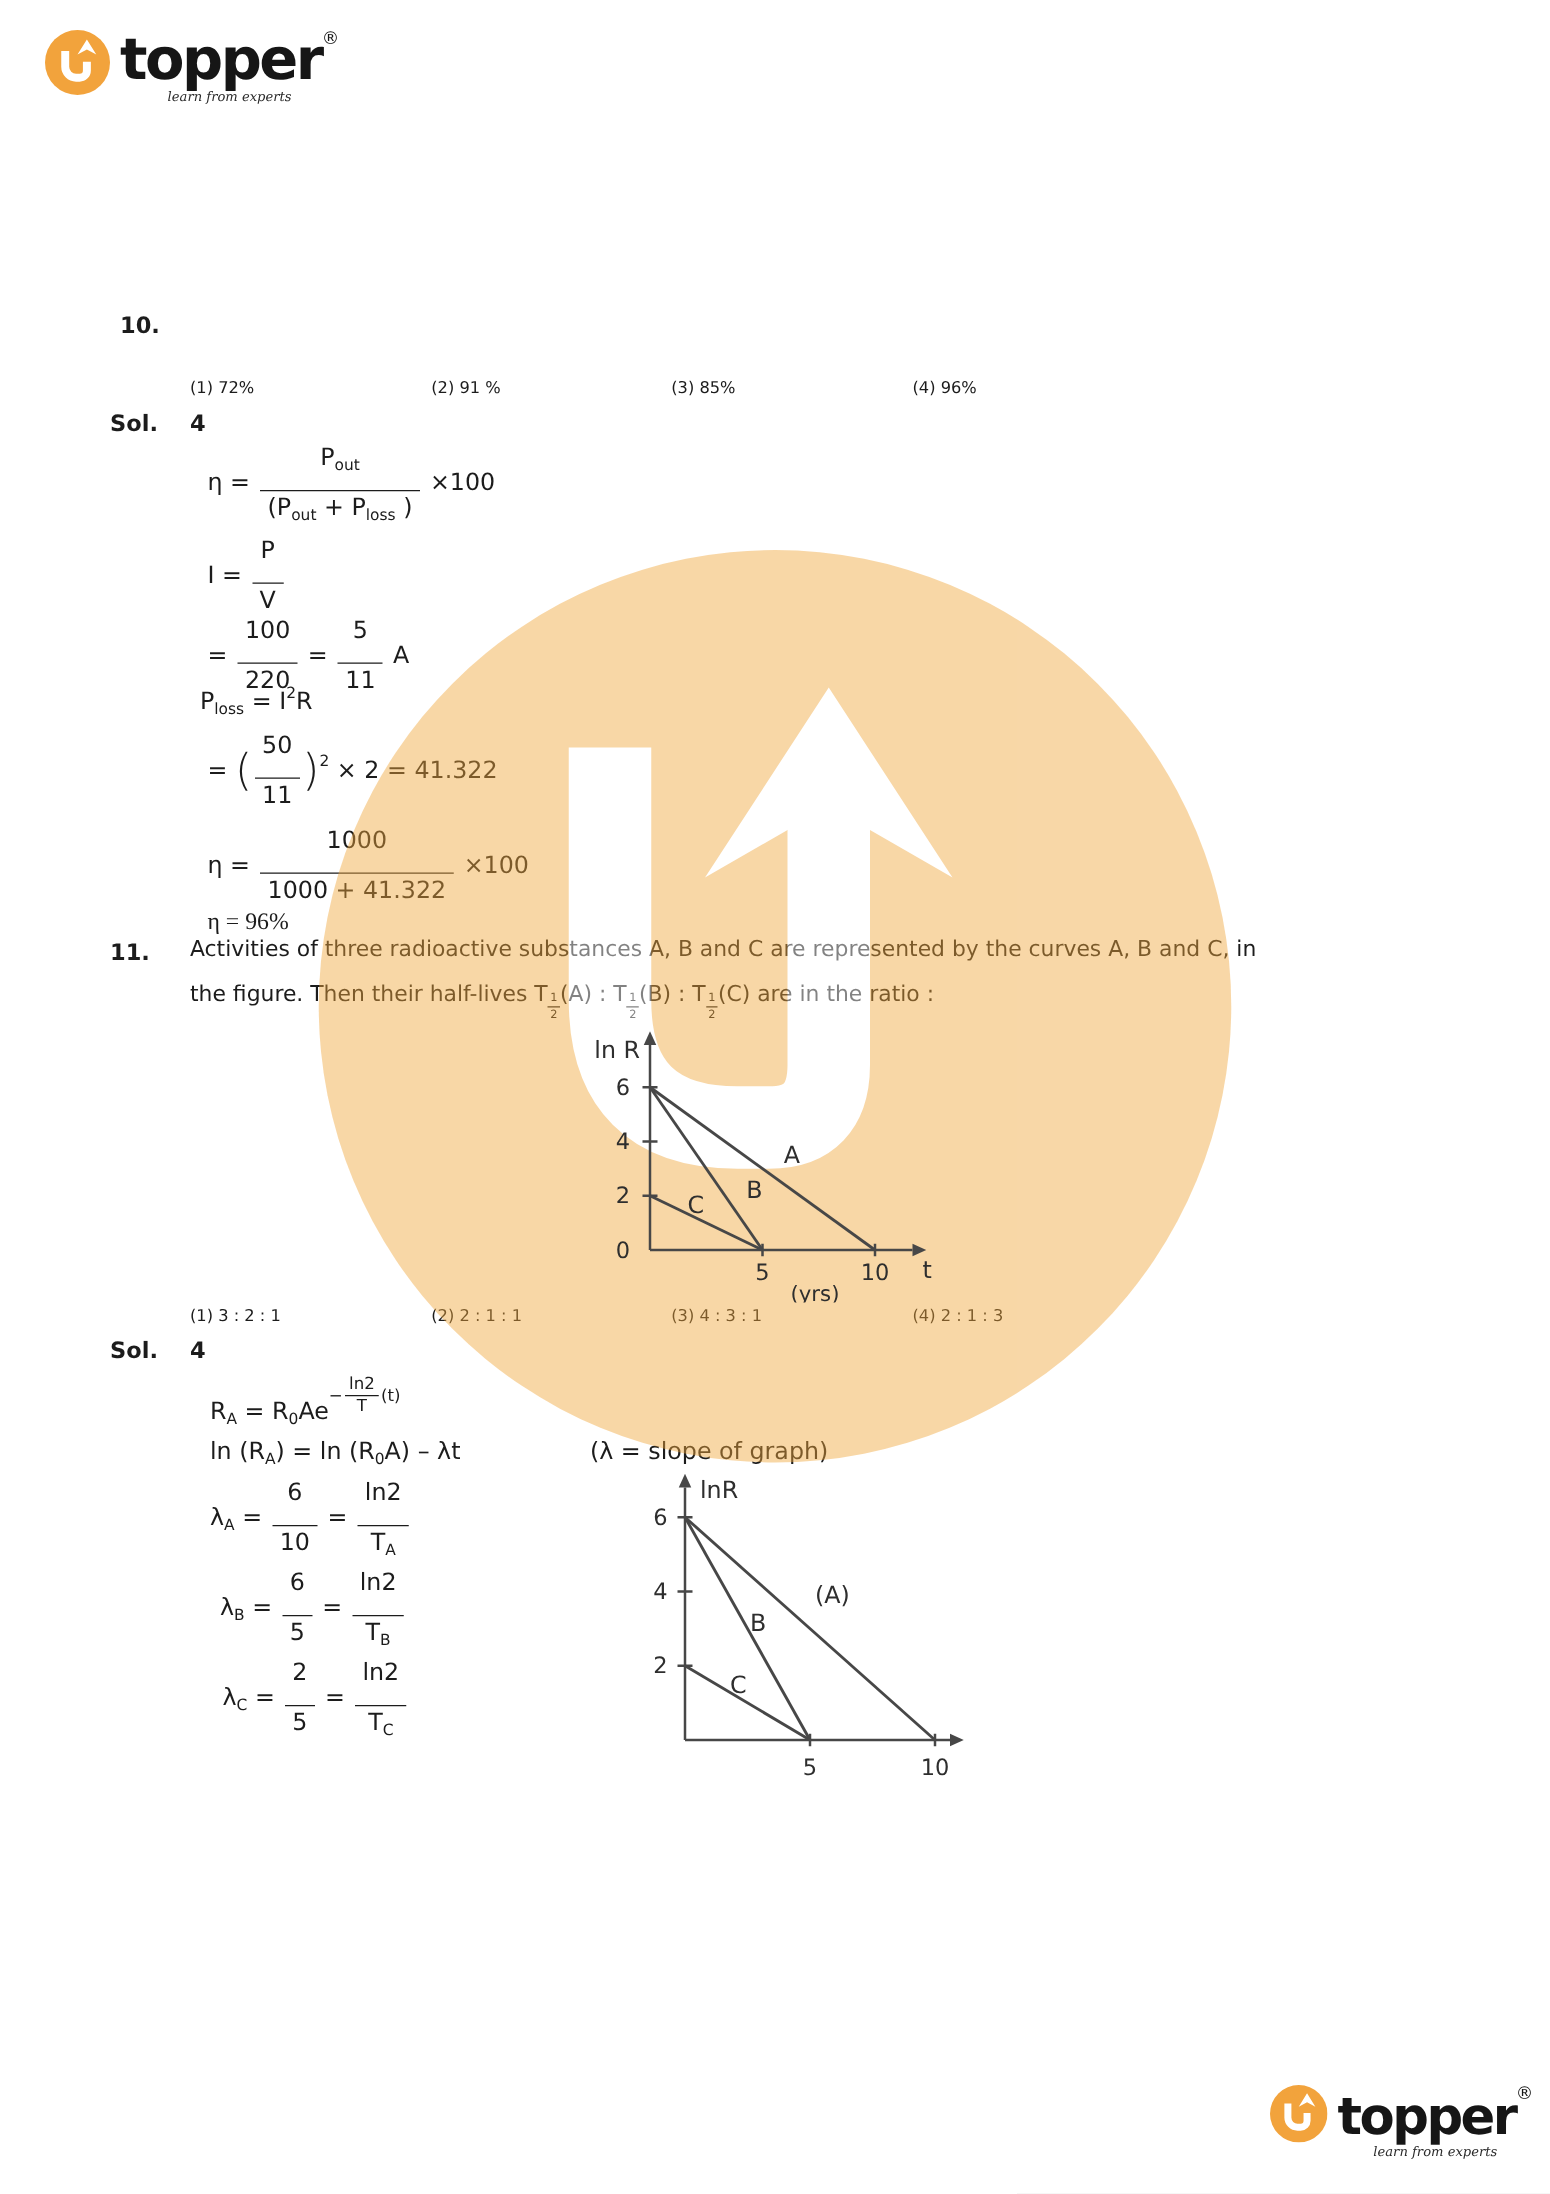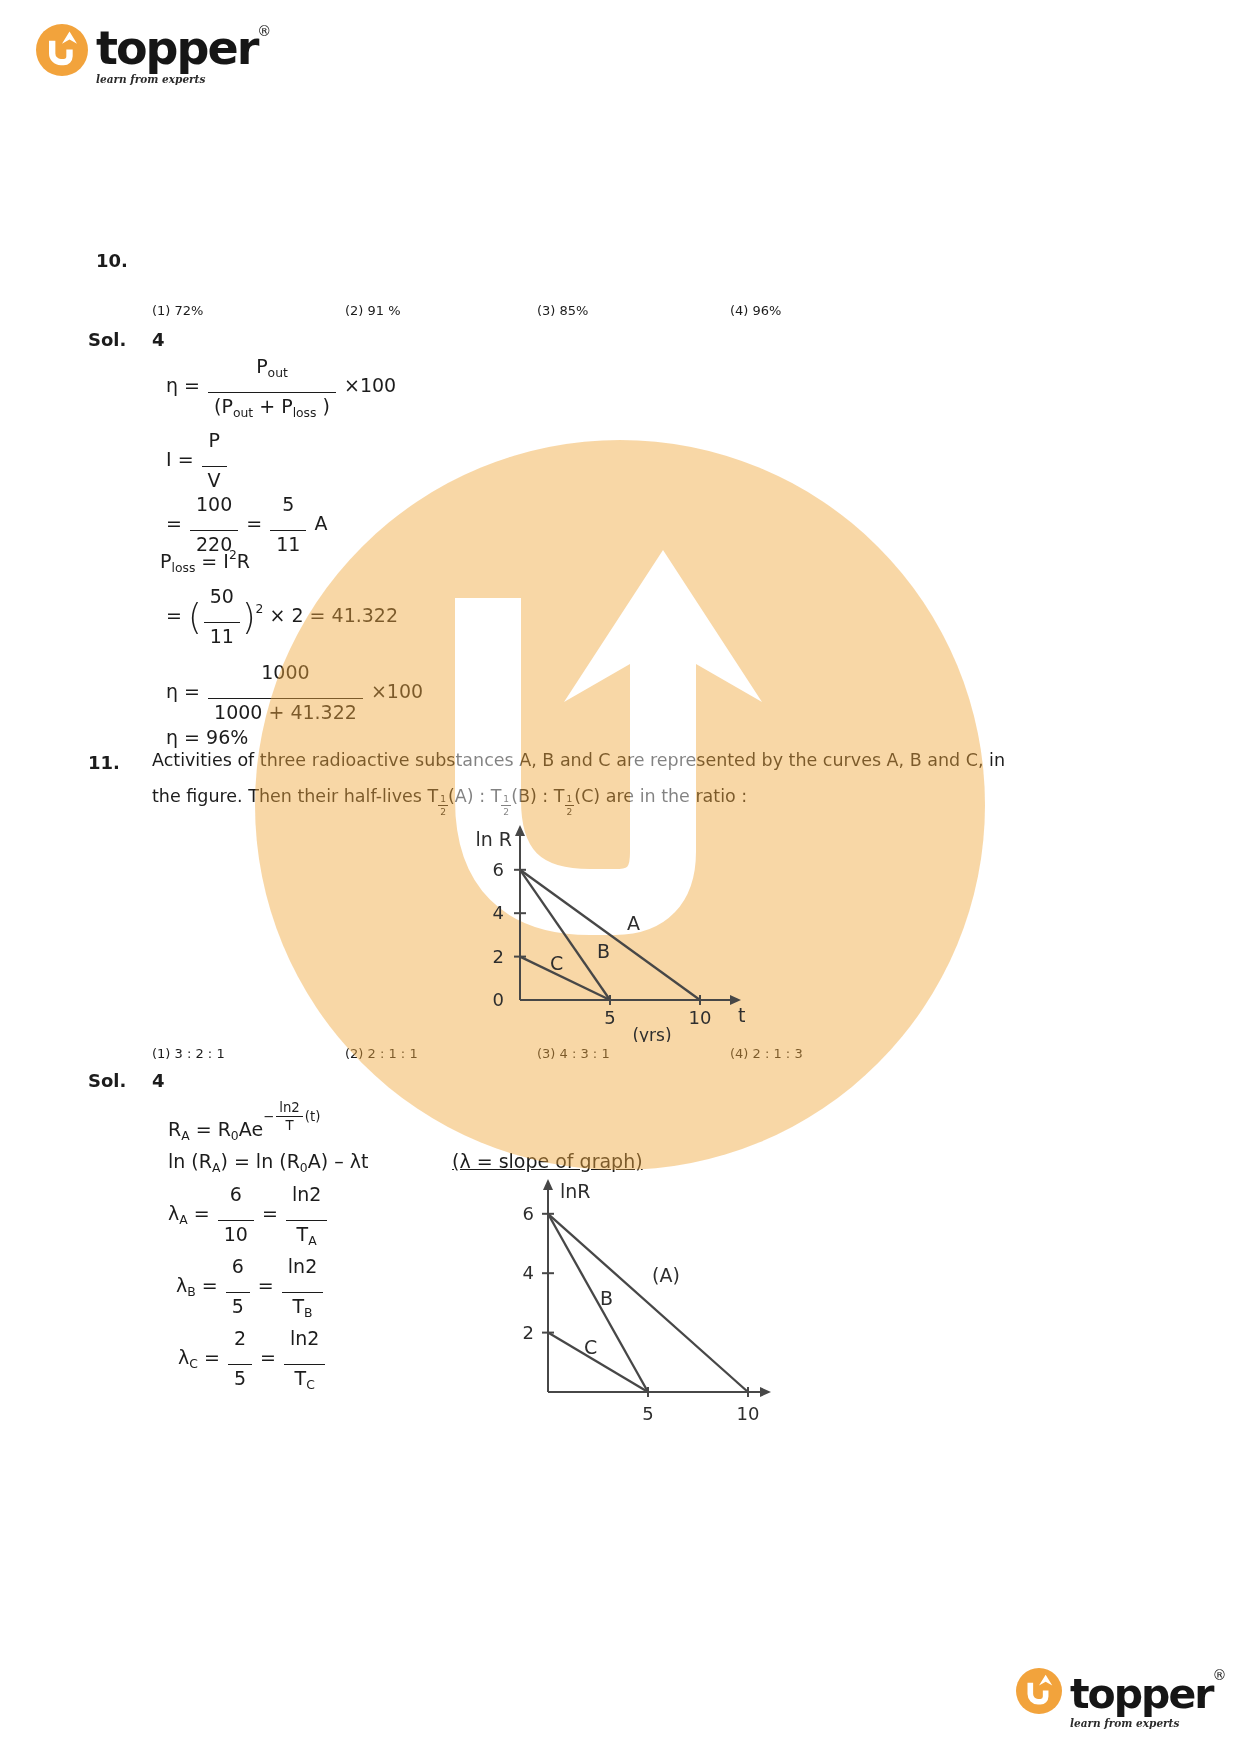--- a/index.html
+++ b/index.html
@@ -30,22 +30,22 @@
   .wm{position:absolute;left:0;top:0;z-index:2;pointer-events:none;}
   .graph{position:absolute;z-index:3;}
   
   .logo{position:absolute;display:flex;align-items:flex-start;gap:8px;z-index:4;}
   .logo-mark{flex:0 0 auto;}
   .logo-text{line-height:1;color:#161616;}
   .brand{font-weight:bold;letter-spacing:-2px;}
   .brand-top{font-size:46px;}
   .brand-bottom{font-size:41px;}
   .reg{font-size:14px;vertical-align:28px;font-weight:normal;letter-spacing:0;}
-  .tagline{font-family:"DejaVu Serif","Liberation Serif",serif;font-style:italic;font-weight:bold;
-           font-size:10.5px;text-align:left;margin-top:3px;color:#2b2b2b;letter-spacing:0;}
+  .tagline{font-family:"DejaVu Serif","Liberation Serif",serif;font-style:italic;font-weight:normal;
+           font-size:10.5px;text-align:center;margin-top:3px;color:#2b2b2b;letter-spacing:0;}
 </style>
 </head>
 <body>
 
 <div class="page">
 
   <div class="logo" style="left:36px;top:24px;">
     <div class="logo-mark">
       <svg width="52" height="52" viewBox="0 0 90 90">
         <circle cx="45" cy="45" r="45" fill="#F2A33C"></circle>
@@ -68,21 +68,21 @@
 
   <div class="abs sol" style="left:88px;top:329px;">Sol.</div>
   <div class="abs sol" style="left:152px;top:329px;">4</div>
 
   <div class="abs eq" style="left:166px;top:356px;"><span>η = </span><span class="frac"><span class="fn"><span>P<sub>out</sub></span></span><span class="fd"><span>(</span><span>P<sub>out</sub></span><span> + </span><span>P<sub>loss</sub></span><span> )</span></span></span><span> ×100</span></div>
   <div class="abs eq" style="left:166px;top:430px;"><span>I = </span><span class="frac"><span class="fn"><span>P</span></span><span class="fd"><span>V</span></span></span></div>
   <div class="abs eq" style="left:166px;top:494px;"><span>= </span><span class="frac"><span class="fn"><span>100</span></span><span class="fd"><span>220</span></span></span><span> = </span><span class="frac"><span class="fn"><span>5</span></span><span class="fd"><span>11</span></span></span><span> A</span></div>
   <div class="abs eq" style="left:160px;top:552px;"><span>P<sub>loss</sub></span><span> = I</span><sup>2</sup><span>R</span></div>
   <div class="abs eq" style="left:166px;top:586px;"><span>= </span><span class="big">(</span><span class="frac"><span class="fn"><span>50</span></span><span class="fd"><span>11</span></span></span><span class="big">)</span><sup>2</sup><span> × 2  = 41.322</span></div>
   <div class="abs eq" style="left:166px;top:662px;"><span>η = </span><span class="frac"><span class="fn"><span>1000</span></span><span class="fd"><span>1000 + 41.322</span></span></span><span> ×100</span></div>
-  <div class="abs eq" style="left:166px;top:728px;"><span>η = 96%</span></div>
+  <div class="abs eq" style="left:166px;top:728px;font-family:Liberation Serif, serif;"><span>η = 96%</span></div>
 
   <div class="abs qnum" style="left:88px;top:752px;">11.</div>
   <div class="abs qtext11" style="left:152px;top:742px;width:940px;"><span>Activities of three radioactive substances A, B and C are represented by the curves A, B and C, in</span><br><span>the figure. Then their half-lives </span><span>T<span class="sfr"><span class="fn">1</span><span class="fd">2</span></span></span><span>(A) :  </span><span>T<span class="sfr"><span class="fn">1</span><span class="fd">2</span></span></span><span>(B) : </span><span>T<span class="sfr"><span class="fn">1</span><span class="fd">2</span></span></span><span>(C) are in the ratio :</span></div>
 
   <svg id="g1" class="graph" style="left:400px;top:822px;" width="350" height="220">
       <line x1="120" y1="178" x2="330" y2="178" stroke="#474747" stroke-width="2"></line>
       <line x1="120" y1="178" x2="120" y2="14" stroke="#474747" stroke-width="2"></line>
       <polygon points="330,173 341,178 330,183" fill="#474747"></polygon>
       <polygon points="115,14 120,3 125,14" fill="#474747"></polygon>
       <line x1="210" y1="173" x2="210" y2="183" stroke="#474747" stroke-width="2"></line>
@@ -110,21 +110,21 @@
   <div class="abs opt" style="left:152px;top:1046px;">(1) 3 : 2 : 1</div>
   <div class="abs opt" style="left:345px;top:1046px;">(2) 2 : 1 : 1</div>
   <div class="abs opt" style="left:537px;top:1046px;">(3) 4 : 3 : 1</div>
   <div class="abs opt" style="left:730px;top:1046px;">(4) 2 : 1 : 3</div>
 
   <div class="abs sol" style="left:88px;top:1070px;">Sol.</div>
   <div class="abs sol" style="left:152px;top:1070px;">4</div>
 
   <div class="abs eq" style="left:168px;top:1100px;"><span>R<sub>A</sub></span><span> = </span><span>R<sub>0</sub></span><span>Ae</span><span class="supb"><span>−</span><span class="frac"><span class="fn"><span>ln2</span></span><span class="fd"><span>T</span></span></span><span>(t)</span></span></div>
   <div class="abs eq" style="left:168px;top:1152px;"><span>ln (</span><span>R<sub>A</sub></span><span>) = ln (</span><span>R<sub>0</sub></span><span>A) – λt</span></div>
-  <div class="abs eq" style="left:452px;top:1152px;text-decoration:underline;"><span>(λ = slope of graph)</span></div>
+  <div class="abs eq" style="left:472px;top:1152px;"><span>(λ = slope of graph)</span></div>
   <div class="abs eq" style="left:168px;top:1184px;"><span>λ<sub>A</sub></span><span> = </span><span class="frac"><span class="fn"><span>6</span></span><span class="fd"><span>10</span></span></span><span> = </span><span class="frac"><span class="fn"><span>ln2</span></span><span class="fd"><span>T<sub>A</sub></span></span></span></div>
   <div class="abs eq" style="left:176px;top:1256px;"><span>λ<sub>B</sub></span><span> = </span><span class="frac"><span class="fn"><span>6</span></span><span class="fd"><span>5</span></span></span><span> = </span><span class="frac"><span class="fn"><span>ln2</span></span><span class="fd"><span>T<sub>B</sub></span></span></span></div>
   <div class="abs eq" style="left:178px;top:1328px;"><span>λ<sub>C</sub></span><span> = </span><span class="frac"><span class="fn"><span>2</span></span><span class="fd"><span>5</span></span></span><span> = </span><span class="frac"><span class="fn"><span>ln2</span></span><span class="fd"><span>T<sub>C</sub></span></span></span></div>
 
   <svg id="g2" class="graph" style="left:460px;top:1162px;" width="340" height="270">
       <line x1="88" y1="230" x2="300" y2="230" stroke="#474747" stroke-width="2"></line>
       <line x1="88" y1="230" x2="88" y2="28" stroke="#474747" stroke-width="2"></line>
       <polygon points="300,225 311,230 300,235" fill="#474747"></polygon>
       <polygon points="83,28 88,17 93,28" fill="#474747"></polygon>
       <line x1="188" y1="225" x2="188" y2="235" stroke="#474747" stroke-width="2"></line>

